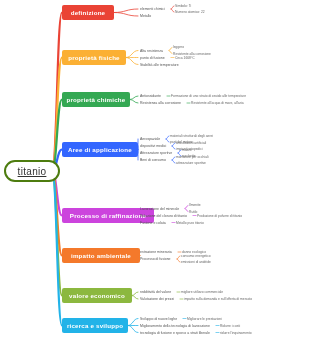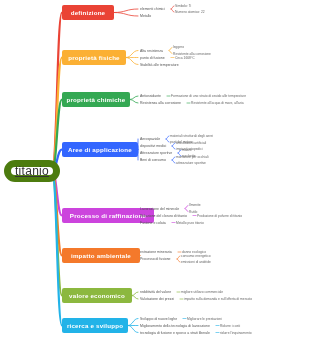--- a/index.html
+++ b/index.html
@@ -3,22 +3,22 @@
 <meta charset="utf-8">
 <style>
   html,body{margin:0;padding:0;background:#ffffff;}
   body{width:310px;height:338px;position:relative;overflow:hidden;
        font-family:"Liberation Sans","DejaVu Sans",sans-serif;}
   #map{position:absolute;inset:0;width:310px;height:338px;}
   svg.links{position:absolute;left:0;top:0;width:310px;height:338px;overflow:visible;}
   .node{position:absolute;box-sizing:border-box;white-space:nowrap;}
 
   
-  .root{left:4px;top:160px;width:56px;height:22px;border:7px solid #4d7c0f;
-        border-radius:11px;background:#fff;color:#333;font-size:12px;
+  .root{left:4px;top:160px;width:56px;height:22px;border:2px solid #4d7c0f;
+        border-radius:11px;background:#fff;color:#333;font-size:10px;
         display:flex;align-items:center;justify-content:center;letter-spacing:.3px;text-decoration:underline;}
 
   
   .l1{height:15px;border-radius:2px;color:#fff;font-size:6.2px;font-weight:bold;
       display:flex;align-items:center;justify-content:center;padding:0 4px;
       letter-spacing:.2px;}
 
   
   .l2{font-size:3.5px;color:#555;display:flex;align-items:center;height:6px;}
   .l3{font-size:3.3px;color:#666;display:flex;align-items:center;height:6px;}

